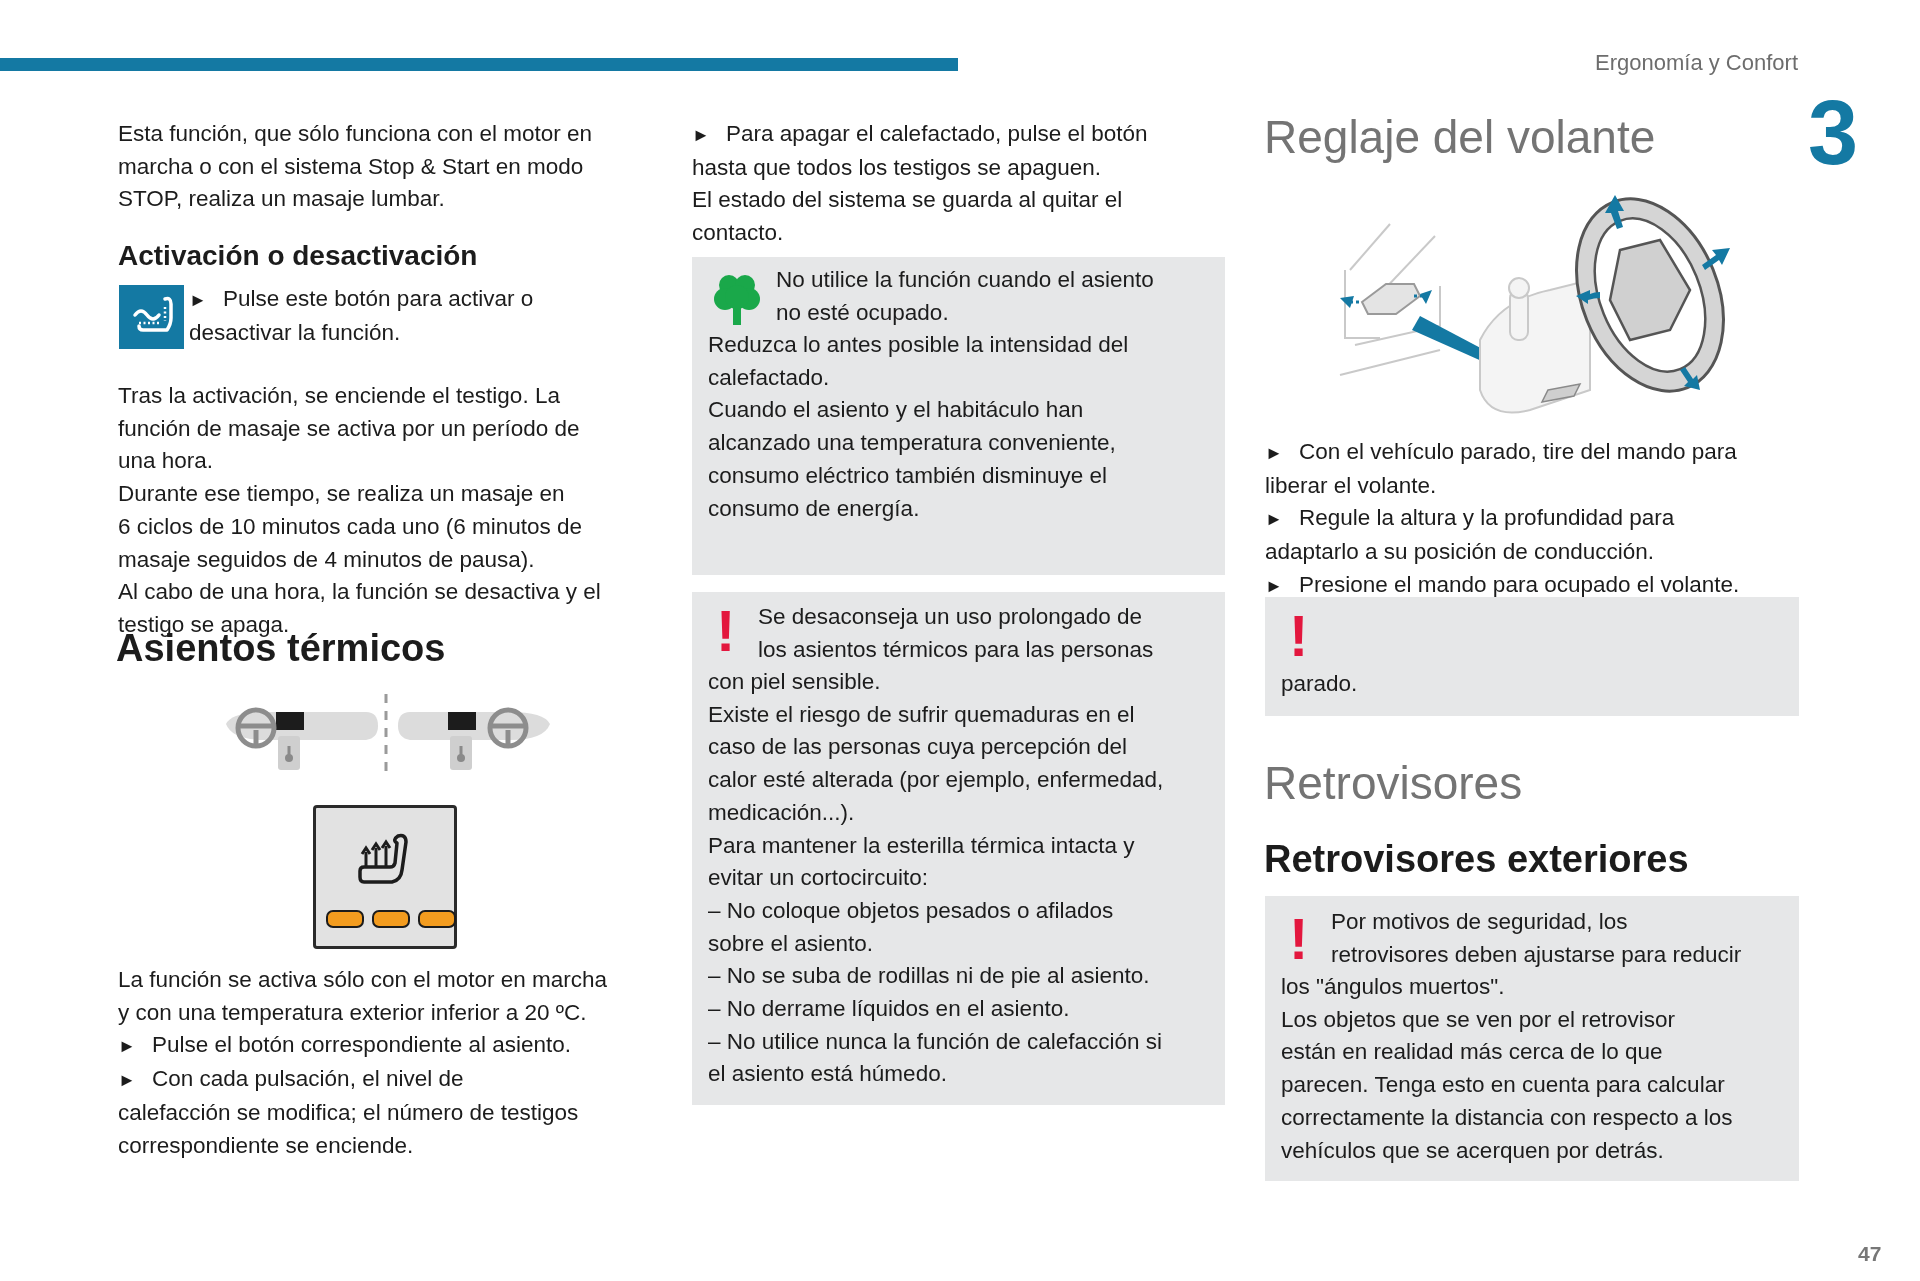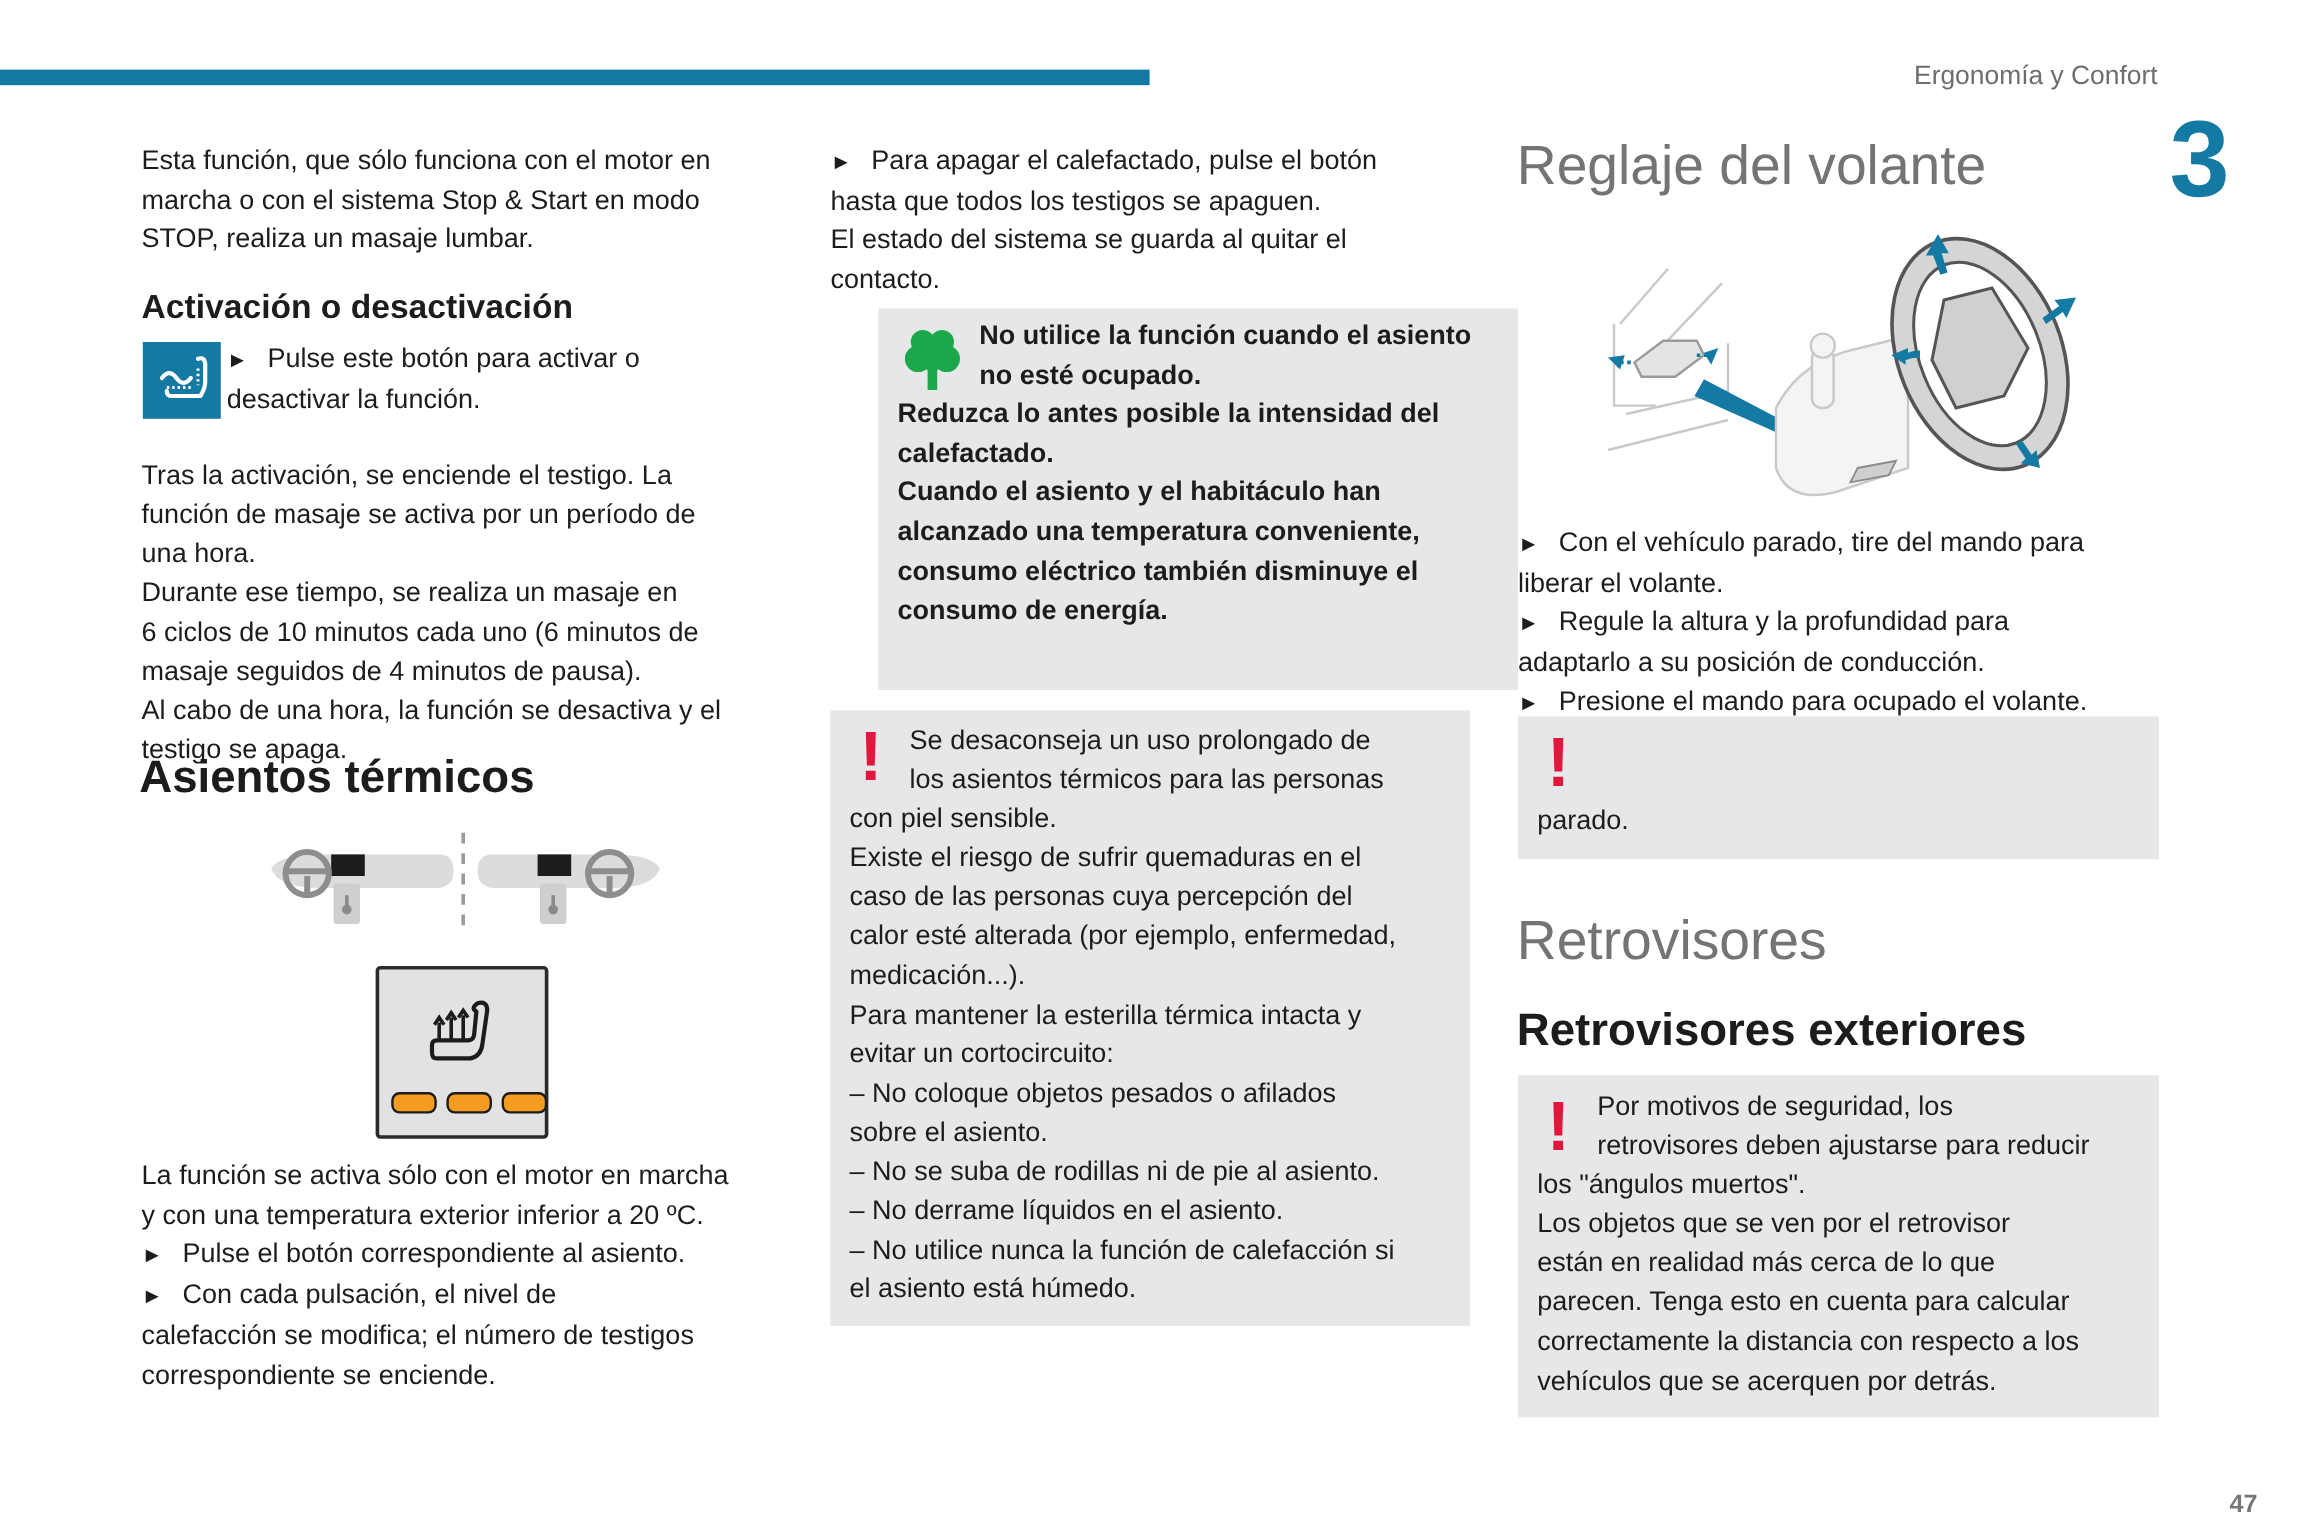--- a/index.html
+++ b/index.html
@@ -111,21 +111,21 @@
   <p>correspondiente se enciende.</p>
 </div>
 
 <div class="abs txt" style="left:692px; top:118px; width:530px;">
   <p><span class="arrow">►</span><span>Para apagar el calefactado, pulse el botón</span></p>
   <p>hasta que todos los testigos se apaguen.</p>
   <p>El estado del sistema se guarda al quitar el</p>
   <p>contacto.</p>
 </div>
 
-<div class="abs box" style="left:732px; top:257px; width:533px; height:318px;font-weight:bold;">
+<div class="abs box" style="left:692px; top:257px; width:533px; height:318px;">
   <svg style="position:absolute; left:22px; top:16px;" width="46" height="54" viewBox="0 0 46 54">
     <g fill="#1aa84a">
       <circle cx="15" cy="12" r="10"></circle>
         <circle cx="31" cy="12" r="10"></circle>
       <circle cx="11" cy="26" r="11"></circle>
         <circle cx="35" cy="26" r="11"></circle>
       <circle cx="23" cy="24" r="12"></circle>
       <rect x="19" y="30" width="8" height="22"></rect>
     </g>
   </svg>

